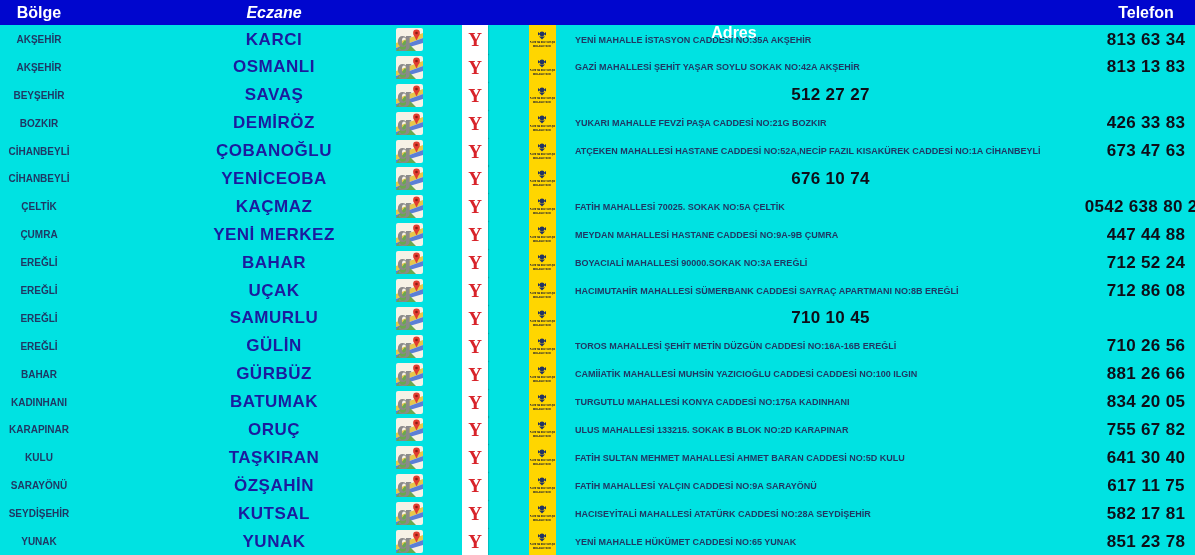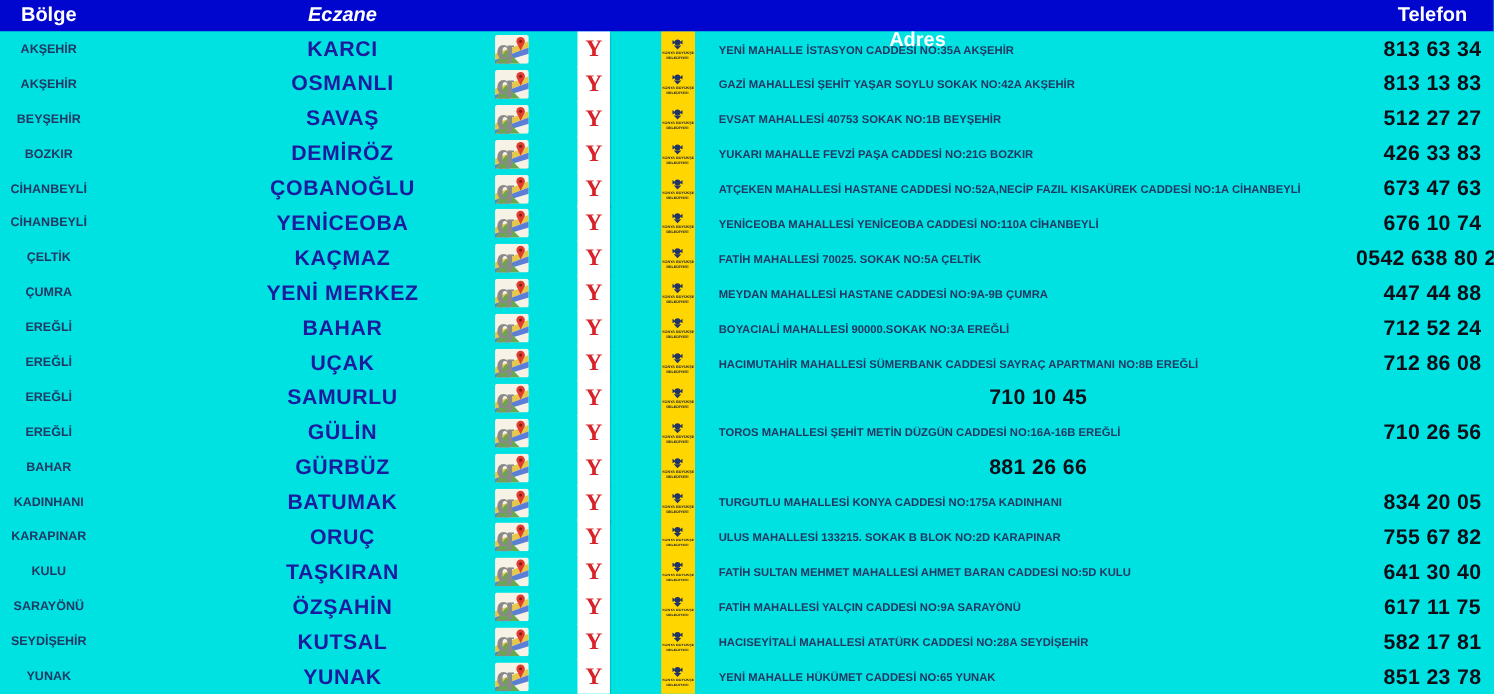--- a/index.html
+++ b/index.html
@@ -156,21 +156,20 @@
         <svg width="10" height="9" viewBox="0 0 10 9">
           <circle cx="5" cy="3" r="2.4" fill="#223366"></circle>
           <path d="M1 1 L3.5 3 L1 4.5 Z" fill="#223366"></path>
           <path d="M9 1 L6.5 3 L9 4.5 Z" fill="#223366"></path>
           <path d="M2 5.4 L8 5.4 L5 8.6 Z" fill="#223366"></path>
         </svg>
         <span class="konya-line">KONYA BÜYÜKŞEHİR</span>
         <span class="konya-line">BELEDİYESİ</span>
       </span>
     </span>
-    <span class="c adres">EVSAT MAHALLESİ 40753 SOKAK NO:1B BEYŞEHİR</span>
     <span class="c phone">512 27 27</span>
   </div>
 
   <div class="row">
     <span class="c bolge">BOZKIR</span>
     <span class="c"></span>
     <span class="c name">DEMİRÖZ</span>
     <span class="c icon-c">
       <svg class="gmap-icon" viewBox="0 0 27 23">
         <rect width="27" height="23" rx="2" fill="#F6F2E6"></rect>
@@ -267,21 +266,20 @@
         <svg width="10" height="9" viewBox="0 0 10 9">
           <circle cx="5" cy="3" r="2.4" fill="#223366"></circle>
           <path d="M1 1 L3.5 3 L1 4.5 Z" fill="#223366"></path>
           <path d="M9 1 L6.5 3 L9 4.5 Z" fill="#223366"></path>
           <path d="M2 5.4 L8 5.4 L5 8.6 Z" fill="#223366"></path>
         </svg>
         <span class="konya-line">KONYA BÜYÜKŞEHİR</span>
         <span class="konya-line">BELEDİYESİ</span>
       </span>
     </span>
-    <span class="c adres">YENİCEOBA MAHALLESİ YENİCEOBA CADDESİ NO:110A CİHANBEYLİ</span>
     <span class="c phone">676 10 74</span>
   </div>
 
   <div class="row">
     <span class="c bolge">ÇELTİK</span>
     <span class="c"></span>
     <span class="c name">KAÇMAZ</span>
     <span class="c icon-c">
       <svg class="gmap-icon" viewBox="0 0 27 23">
         <rect width="27" height="23" rx="2" fill="#F6F2E6"></rect>
@@ -525,20 +523,21 @@
         <svg width="10" height="9" viewBox="0 0 10 9">
           <circle cx="5" cy="3" r="2.4" fill="#223366"></circle>
           <path d="M1 1 L3.5 3 L1 4.5 Z" fill="#223366"></path>
           <path d="M9 1 L6.5 3 L9 4.5 Z" fill="#223366"></path>
           <path d="M2 5.4 L8 5.4 L5 8.6 Z" fill="#223366"></path>
         </svg>
         <span class="konya-line">KONYA BÜYÜKŞEHİR</span>
         <span class="konya-line">BELEDİYESİ</span>
       </span>
     </span>
+    <span class="c adres">CAMİİATİK MAHALLESİ MUHSİN YAZICIOĞLU CADDESİ CADDESİ NO:100 ILGIN</span>
     <span class="c phone">881 26 66</span>
   </div>
 
   <div class="row">
     <span class="c bolge">KADINHANI</span>
     <span class="c"></span>
     <span class="c name">BATUMAK</span>
     <span class="c icon-c">
       <svg class="gmap-icon" viewBox="0 0 27 23">
         <rect width="27" height="23" rx="2" fill="#F6F2E6"></rect>

